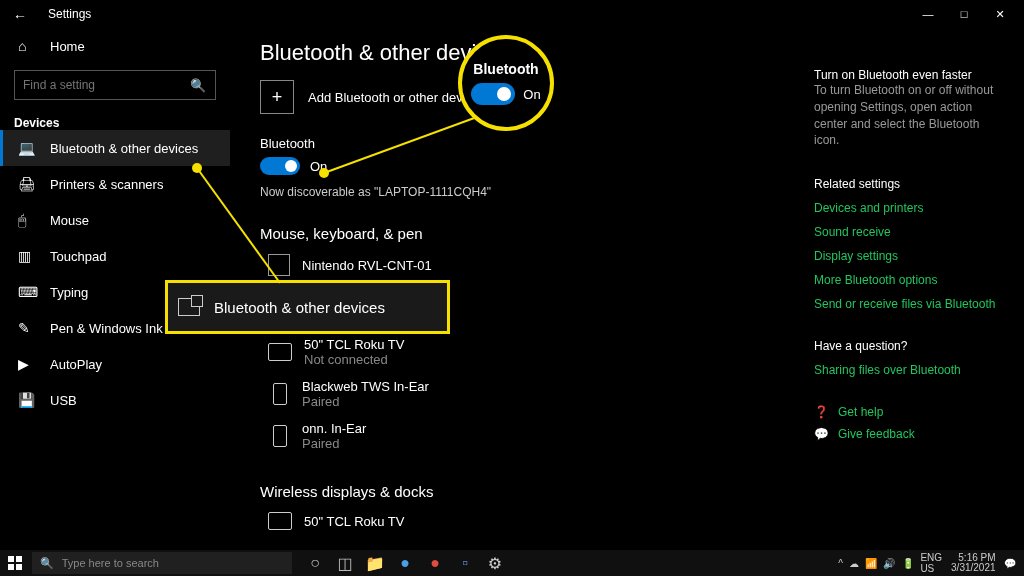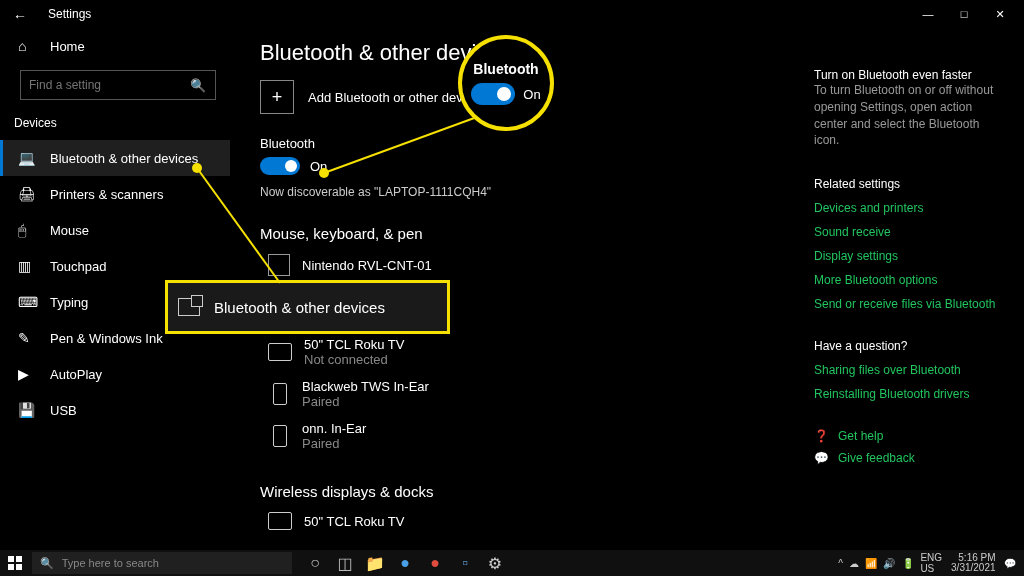--- a/index.html
+++ b/index.html
@@ -9,24 +9,24 @@
   .titlebar { display: flex; align-items: center; height: 28px; padding: 0 6px; }
   .titlebar .back { width: 28px; height: 28px; display:flex; align-items:center; justify-content:center; font-size:14px; color:#fff; }
   .titlebar .title { font-size: 12px; margin-left: 14px; }
   .titlebar .winbtns { margin-left: auto; display: flex; }
   .titlebar .winbtns div { width: 36px; height: 28px; display:flex; align-items:center; justify-content:center; font-size:11px; color:#fff; }
 
   
   .leftnav { position:absolute; top:28px; left:0; bottom:26px; width:230px; background:#000; }
   .homebtn { display:flex; align-items:center; height:36px; padding-left:18px; font-size:13px; }
   .homebtn .icon { width:18px; margin-right:14px; font-size:14px; }
-  .search { margin:6px 14px 10px 20px; height:30px; border:1px solid #555; display:flex; align-items:center; padding:0 8px; }
+  .search { margin:6px 14px 10px 14px; height:30px; border:1px solid #555; display:flex; align-items:center; padding:0 8px; }
   .search input { flex:1; background:transparent; border:0; color:#999; font-size:12px; outline:none; }
   .search .sicon { color:#999; font-size:13px; }
-  .groupheader { font-size:12px; font-weight:400; padding:6px 14px 10px 14px; }
+  .groupheader { font-size:12px; font-weight:700; padding:6px 14px 0 14px; }
   .navitem { display:flex; align-items:center; height:36px; padding-left:18px; font-size:13px; position:relative; }
   .navitem .icon { width:18px; margin-right:14px; font-size:14px; }
   .navitem.selected { background:#1f1f1f; }
   .navitem.selected::before { content:""; position:absolute; left:0; top:0; bottom:0; width:3px; background:#0078d4; }
 
   
   .main { position:absolute; top:28px; left:230px; bottom:26px; width:560px; padding:12px 10px 0 30px; overflow:hidden; }
   .h1 { font-size:22px; font-weight:300; margin-bottom:14px; }
   .addrow { display:flex; align-items:center; margin-bottom:22px; }
   .plusbox { width:34px; height:34px; border:1px solid #888; display:flex; align-items:center; justify-content:center; font-size:18px; margin-right:14px; }
@@ -201,21 +201,20 @@
   <div class="tip">To turn Bluetooth on or off without opening Settings, open action center and select the Bluetooth icon.</div>
   <div class="linkhdr">Related settings</div>
   <a class="link">Devices and printers</a>
   <a class="link">Sound receive</a>
   <a class="link">Display settings</a>
   <a class="link">More Bluetooth options</a>
   <a class="link">Send or receive files via Bluetooth</a>
   <div class="gap"></div>
   <div class="linkhdr">Have a question?</div>
   <a class="link">Sharing files over Bluetooth</a>
-  <a class="link">Reinstalling Bluetooth drivers</a>
   <div class="gap"></div>
   <div class="helprow">
     <span class="hicon">❓</span>
     <a class="link">Get help</a>
   </div>
   <div class="helprow">
     <span class="hicon">💬</span>
     <a class="link">Give feedback</a>
   </div>
 </div>

